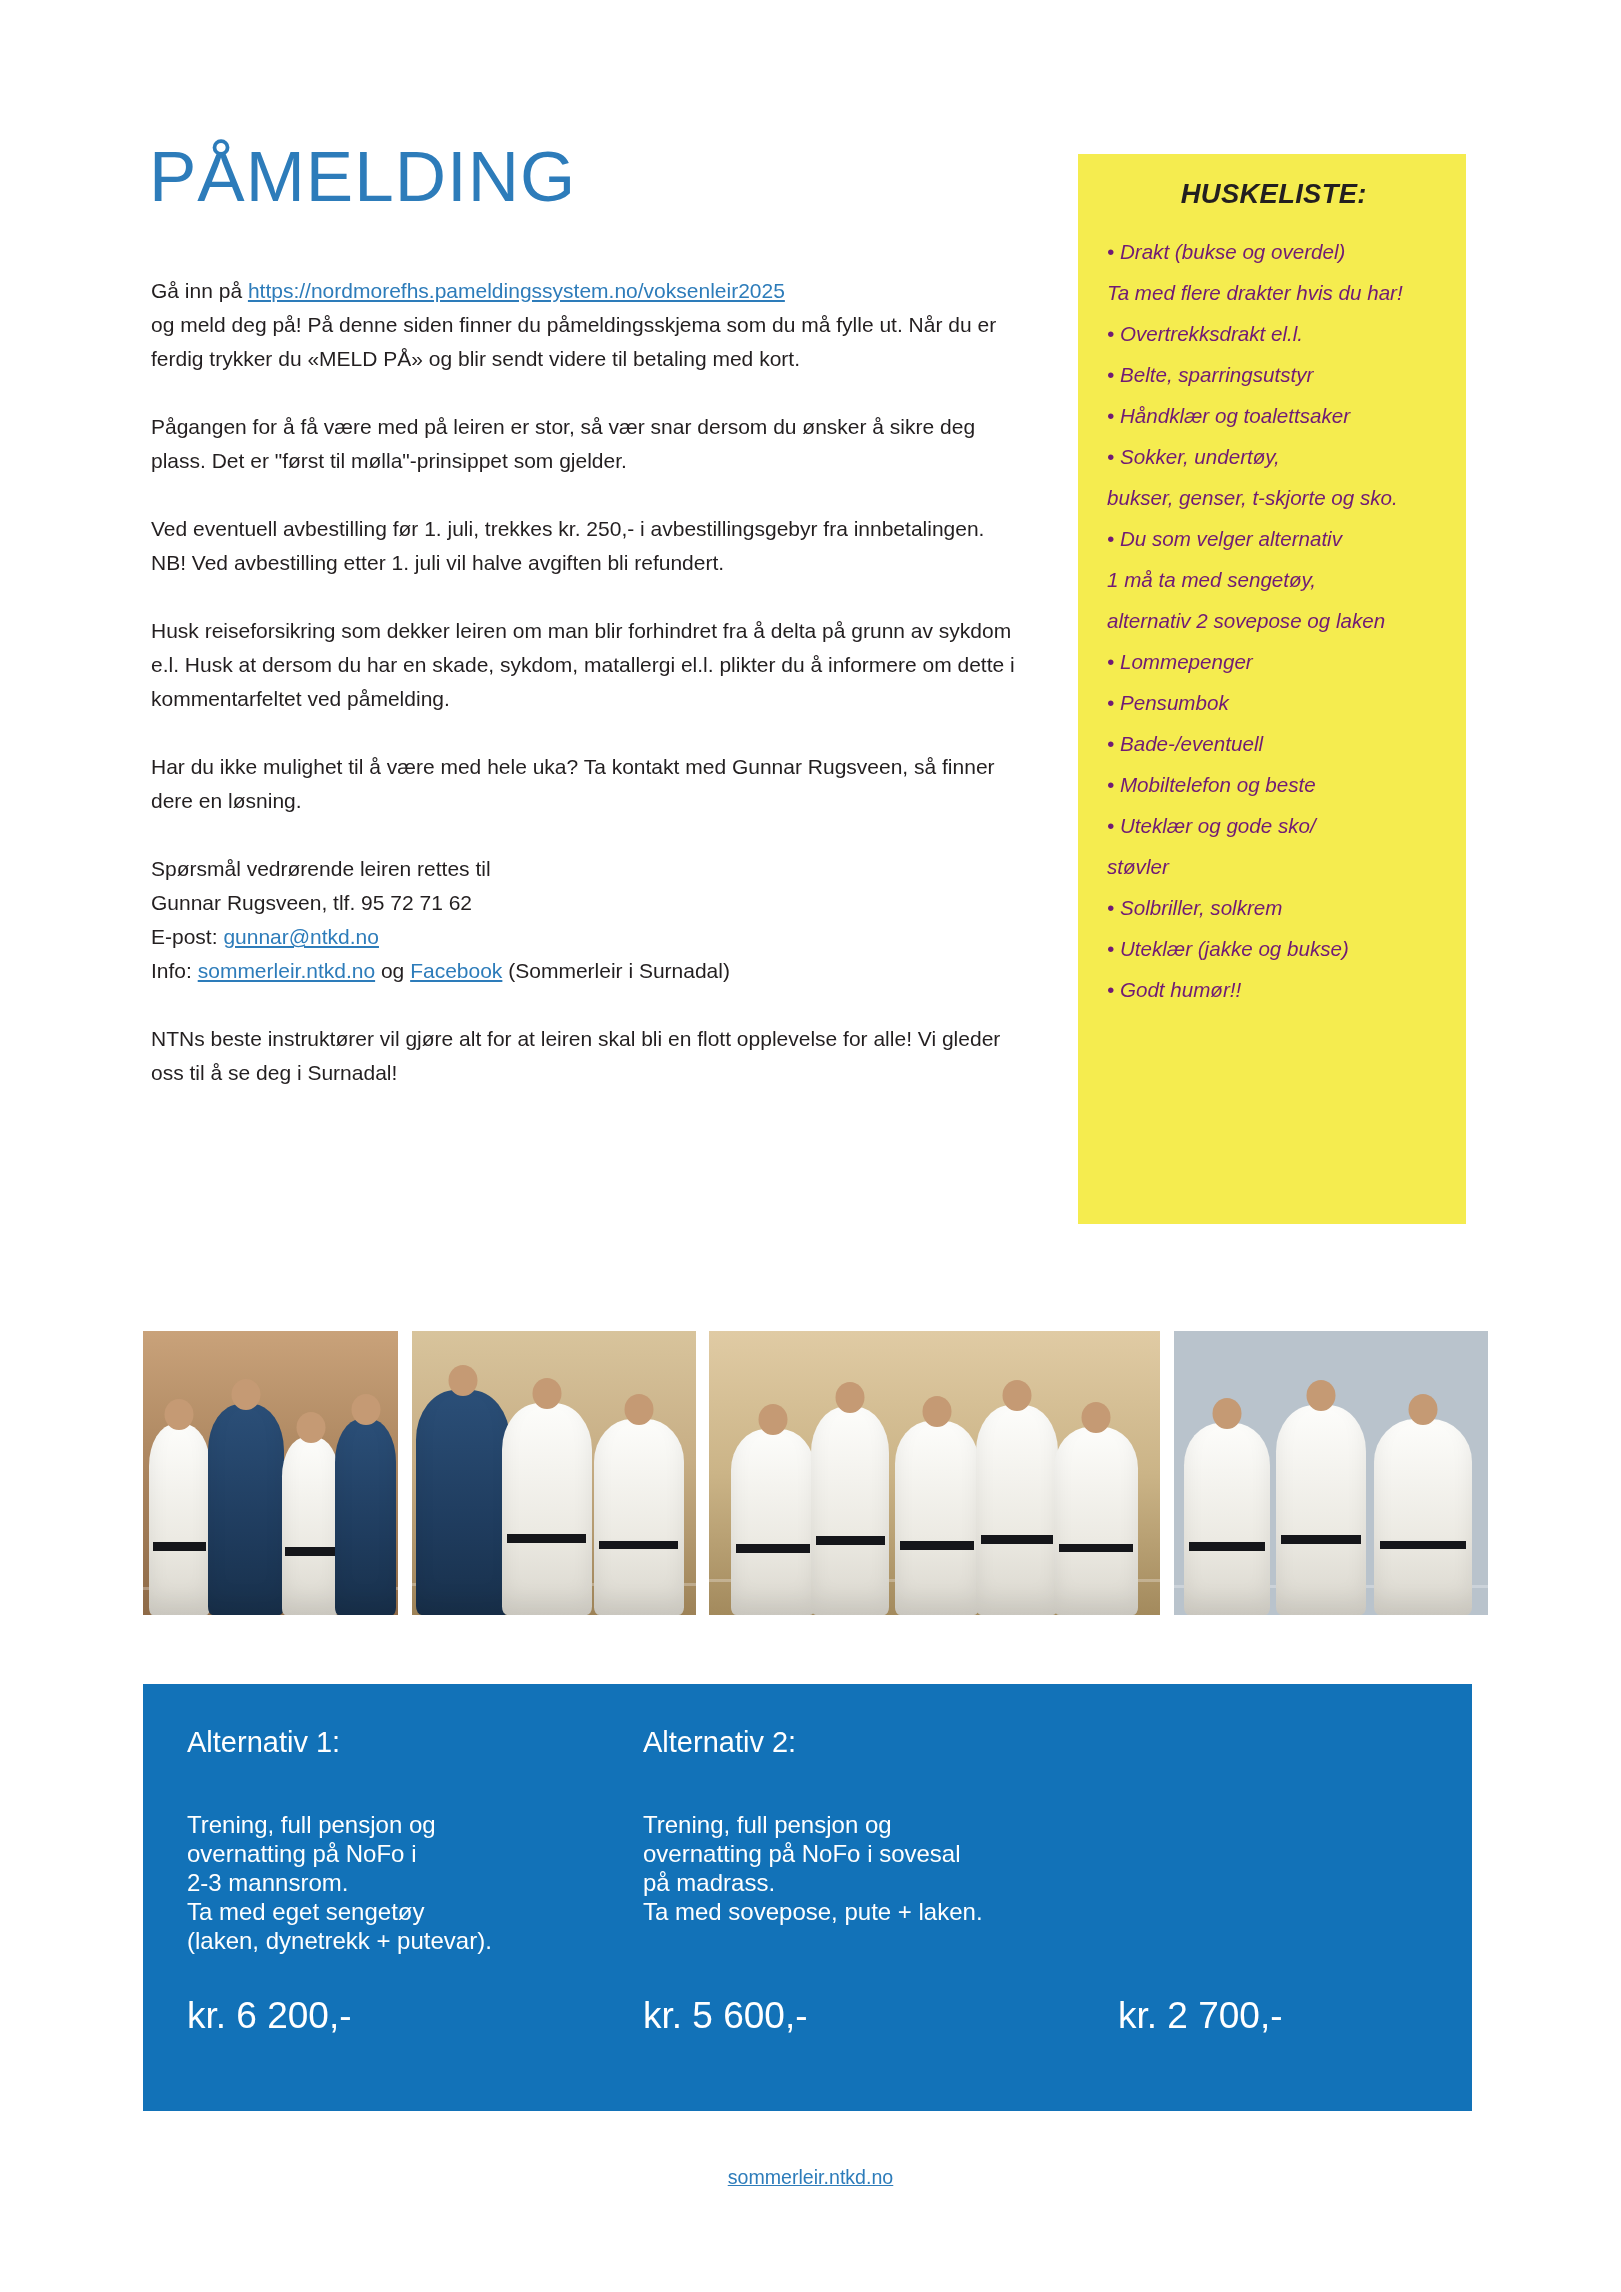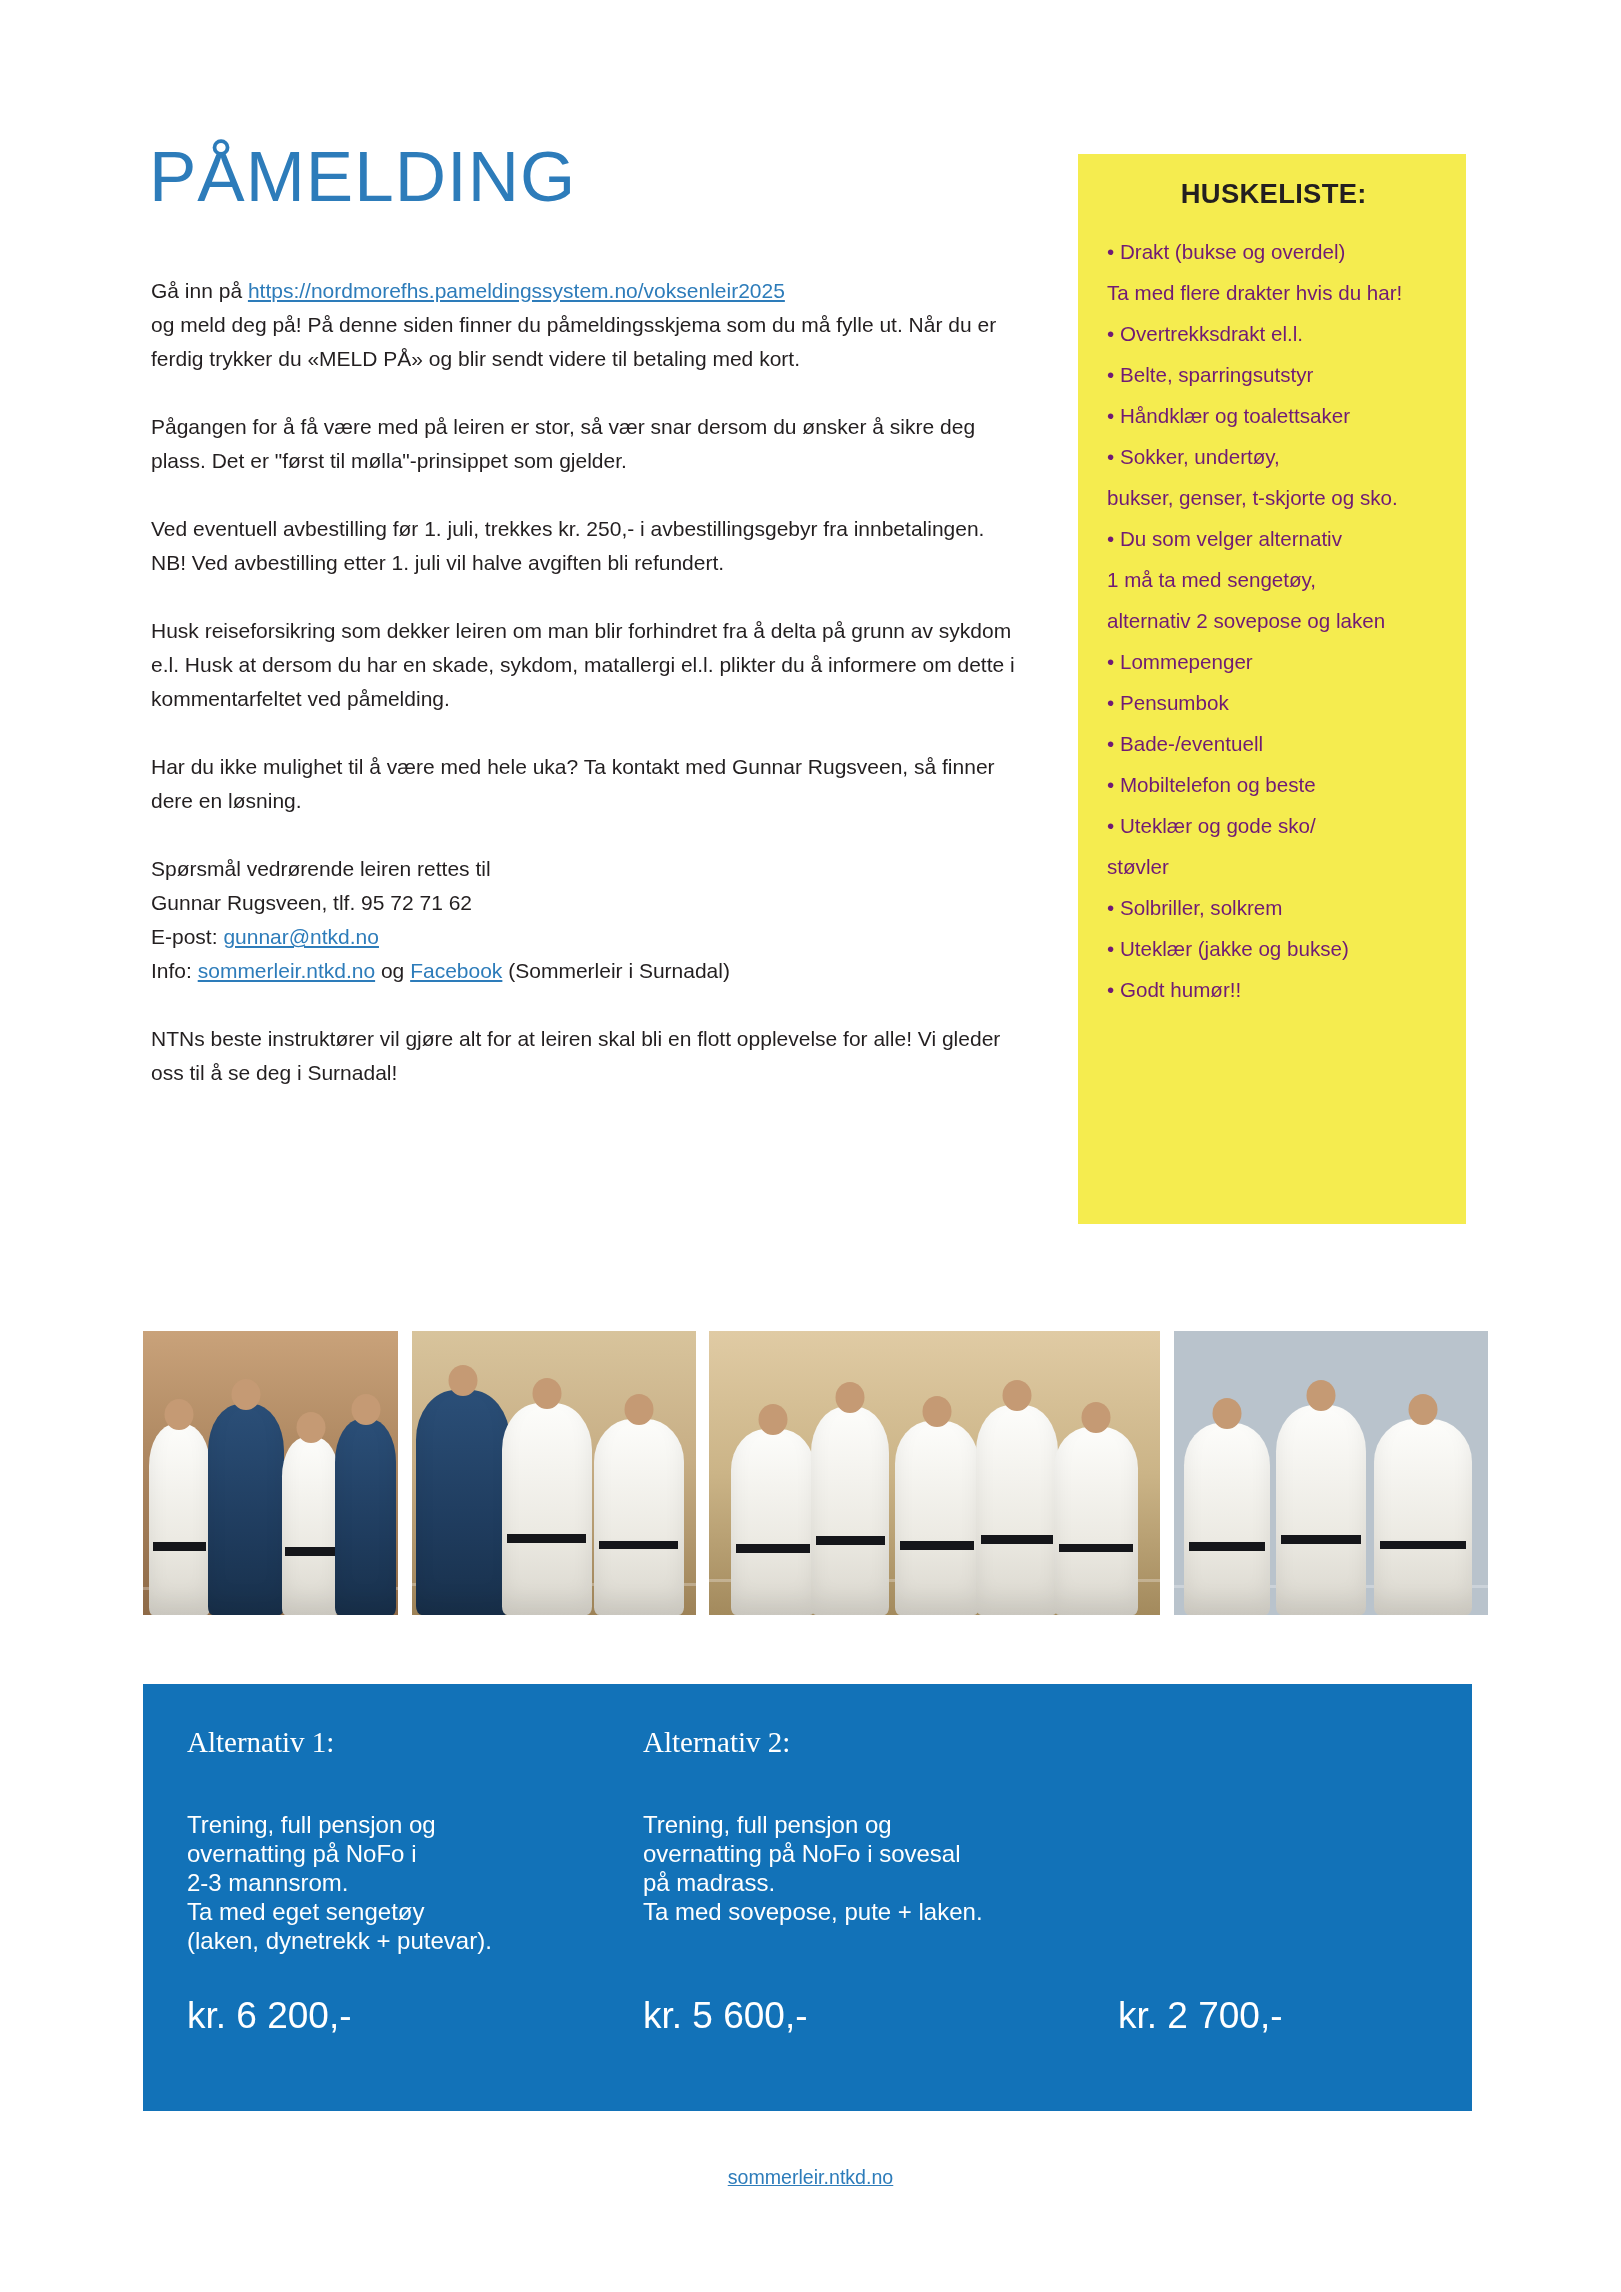--- a/index.html
+++ b/index.html
@@ -57,20 +57,21 @@
   
   .huskeliste {
     position: absolute;
     left: 1078px;
     top: 154px;
     width: 388px;
     height: 1070px;
     background: #f5ec4f;
     box-sizing: border-box;
     padding: 23.5px 25.5px 19.6px 29px;
+    font-style: italic;
   }
   .huskeliste h2 {
     margin: 0 0 21.6px 0;
     font-size: 27.4px;
     font-weight: bold;
     text-align: center;
     color: #231f20;
     letter-spacing: 0.3px;
   }
   .huskeliste ul {
@@ -181,21 +182,20 @@
   }
   .alt-col.c1 { left: 44px;  width: 412px; }
   .alt-col.c2 { left: 500px; width: 412px; }
   .alt-col.c3 { left: 975px; width: 333px; }
 
   .alt-title {
     font-size: 29px;
     font-weight: 400;
     margin: 0 0 51px 0;
     line-height: 1.1;
-    font-family: Liberation Serif, serif;
   }
   .alt-desc {
     font-size: 24px;
     line-height: 29px;
     margin: 0;
     white-space: pre-line;
   }
   .alt-price {
     position: absolute;
     top: 312px;

